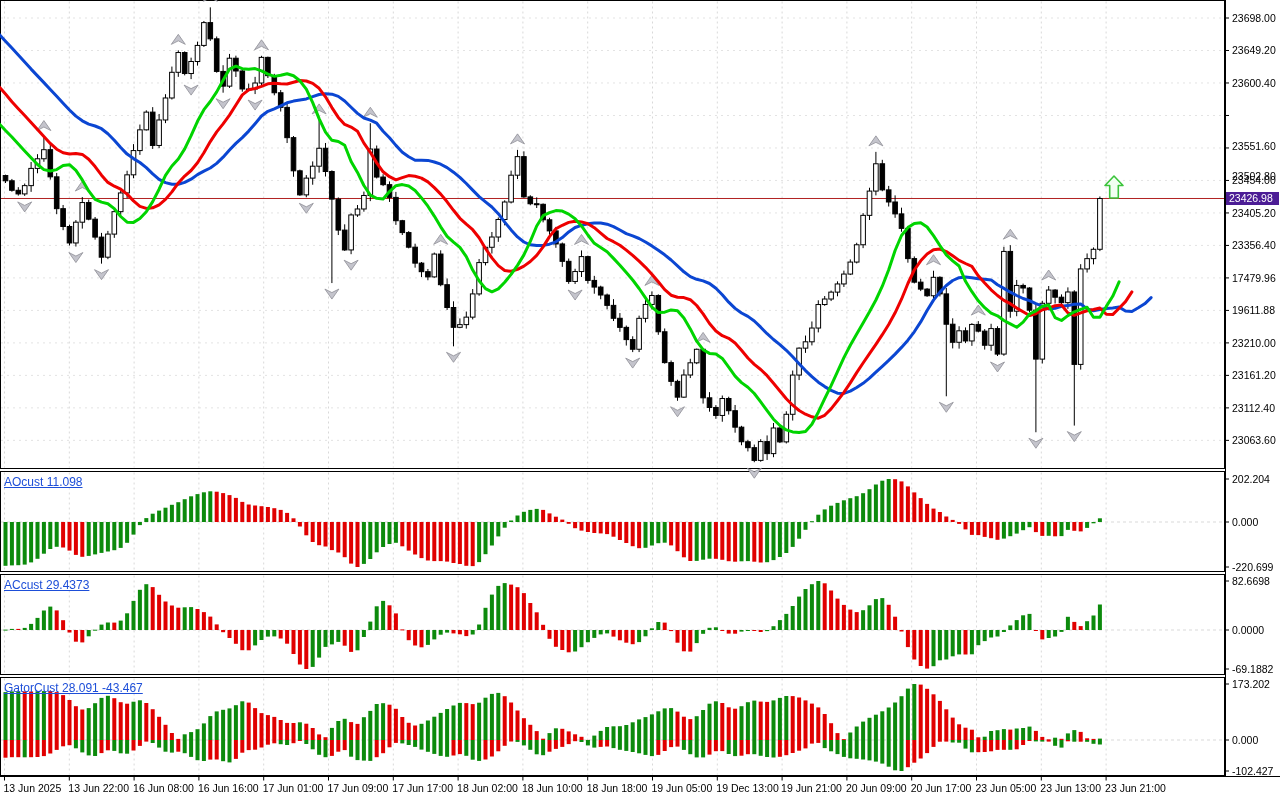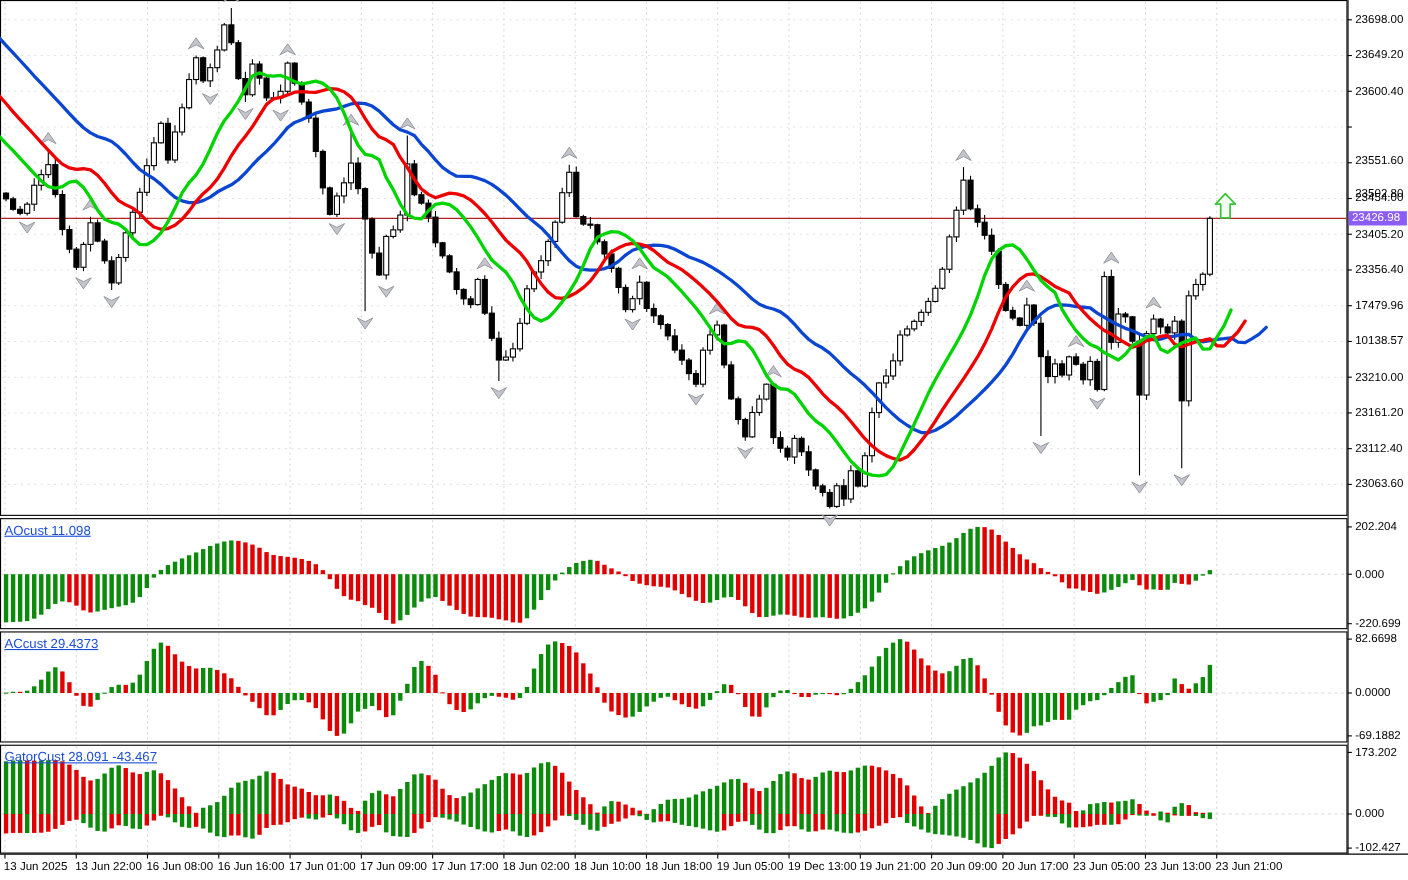--- a/index.html
+++ b/index.html
@@ -1242,31 +1242,31 @@
       <line x1="1225" y1="522" x2="1229" y2="522" stroke="#000" stroke-width="1"></line>
       <line x1="1225" y1="567" x2="1229" y2="567" stroke="#000" stroke-width="1"></line>
       <line x1="1225" y1="581" x2="1229" y2="581" stroke="#000" stroke-width="1"></line>
       <line x1="1225" y1="630" x2="1229" y2="630" stroke="#000" stroke-width="1"></line>
       <line x1="1225" y1="669" x2="1229" y2="669" stroke="#000" stroke-width="1"></line>
       <line x1="1225" y1="684" x2="1229" y2="684" stroke="#000" stroke-width="1"></line>
       <line x1="1225" y1="740" x2="1229" y2="740" stroke="#000" stroke-width="1"></line>
       <line x1="1225" y1="771" x2="1229" y2="771" stroke="#000" stroke-width="1"></line>
     </svg>
   <div id="overlay">
-    <div class="price-badge" id="price-badge" style="top: 192px; background: #8b5cf6; color: rgb(255, 255, 255);">23426.98</div>
+    <div class="price-badge" id="price-badge" style="top: 192px; background: #4c1d95; color: rgb(255, 255, 255);">23426.98</div>
   <div class="axis-label" style="left: 1232px; top: 12px;">23698.00</div>
       <div class="axis-label" style="left: 1232px; top: 44.49px;">23649.20</div>
       <div class="axis-label" style="left: 1232px; top: 76.98px;">23600.40</div>
       <div class="axis-label" style="left: 1232px; top: 109.47px; margin-top: 31px;">23551.60</div>
       <div class="axis-label" style="left: 1232px; top: 141.96px; margin-top: 28px;">23502.80</div>
       <div class="axis-label" style="left: 1232px; top: 174.45px;">23454.00</div>
       <div class="axis-label" style="left: 1232px; top: 206.94px;">23405.20</div>
       <div class="axis-label" style="left: 1232px; top: 239.43px;">23356.40</div>
       <div class="axis-label" style="left: 1232px; top: 271.92px;">17479.96</div>
-      <div class="axis-label" style="left: 1232px; top: 304.41px;">10138.57</div>
+      <div class="axis-label" style="left: 1232px; top: 304.41px;">19611.88</div>
       <div class="axis-label" style="left: 1232px; top: 336.9px;">23210.00</div>
       <div class="axis-label" style="left: 1232px; top: 369.39px;">23161.20</div>
       <div class="axis-label" style="left: 1232px; top: 401.88px;">23112.40</div>
       <div class="axis-label" style="left: 1232px; top: 434.37px; text-align: right;">23063.60</div>
       <div class="axis-label" style="left: 1232px; top: 473px;">202.204</div>
       <div class="axis-label" style="left: 1232px; top: 516px;">0.000</div>
       <div class="axis-label" style="left: 1232px; top: 561px;">-220.699</div>
       <div class="panel-title" style="left: 4px; top: 475.5px;">AOcust 11.098</div>
       <div class="axis-label" style="left: 1232px; top: 575px;">82.6698</div>
       <div class="axis-label" style="left: 1232px; top: 624px;">0.0000</div>

